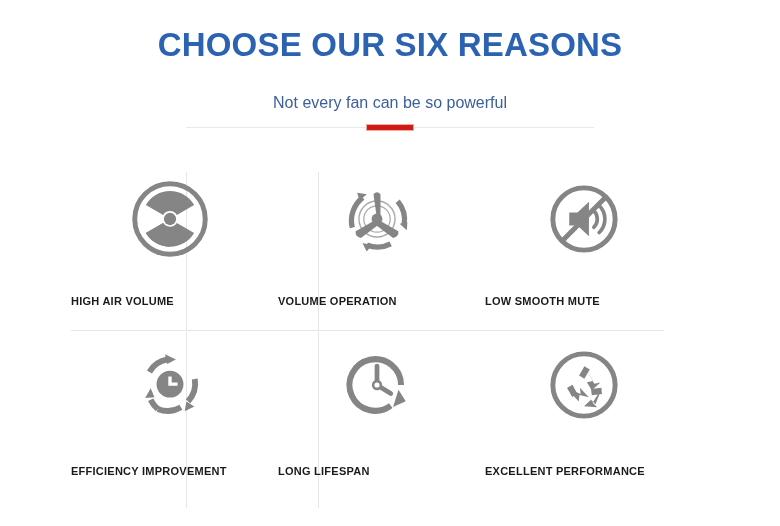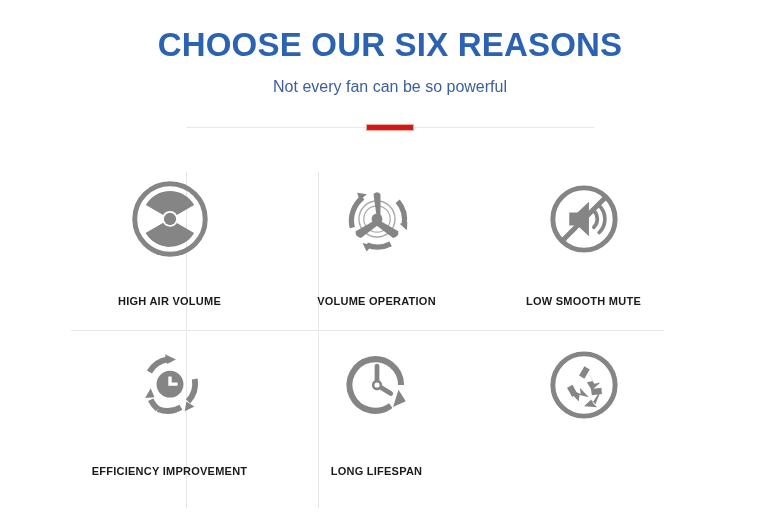--- a/index.html
+++ b/index.html
@@ -34,21 +34,21 @@
     margin: 0;
     padding-top: 26px;
     font-size: 33px;
     line-height: 38px;
     font-weight: bold;
     letter-spacing: 0.2px;
     color: #2b62b2;
     font-family: "Liberation Sans", sans-serif;
   }
   .subtitle {
-    margin: 0;
+    margin: 16px;
     padding-top: 13px;
     font-size: 16px;
     line-height: 20px;
     font-weight: normal;
     color: #3c5f9c;
     font-family: "Liberation Sans", sans-serif;
   }
 
   
   .divider-wrap {
@@ -91,21 +91,20 @@
     height: 164px;
   }
   .grid-row.row-bottom {
     height: 178px;
   }
   .cell {
     position: absolute;
     top: 0;
     width: 197px;
     height: 100%;
-    text-align: center;
     box-sizing: border-box;
   }
   .cell.col-0 { left: 0; }
   .cell.col-1 { left: 207px; }
   .cell.col-2 { left: 414px; }
 
   .icon-box {
     width: 100%;
     height: 105px;
     display: flex;
@@ -292,18 +291,19 @@
               <path d="M50.5 27 L44 38.5 l6.5 3.8 L57 31 Z"></path>
 
               <path d="M72 53 l-8 20.5 -5.5 -5.5 -8.5 8 16 1 -5.5 -5.5 L72 53 Z"></path>
               <path d="M71 53.5 l-12.5 1.5 1 7.5 12.5 -1.5 Z"></path>
 
               <path d="M29 54 l14.5 16 1 -7.7 11.5 2.5 -11 -11.5 1 7.7 L29 54 Z"></path>
               <path d="M29.5 53.5 l6 11.2 6.5 -3.8 -6 -11.2 Z"></path>
             </g>
           </svg>
         </div>
+        <p class="cell-label">EXCELLENT PERFORMANCE</p>
       </div>
 
     </div>
 
   </div>
 </div>
 
 </body></html>

